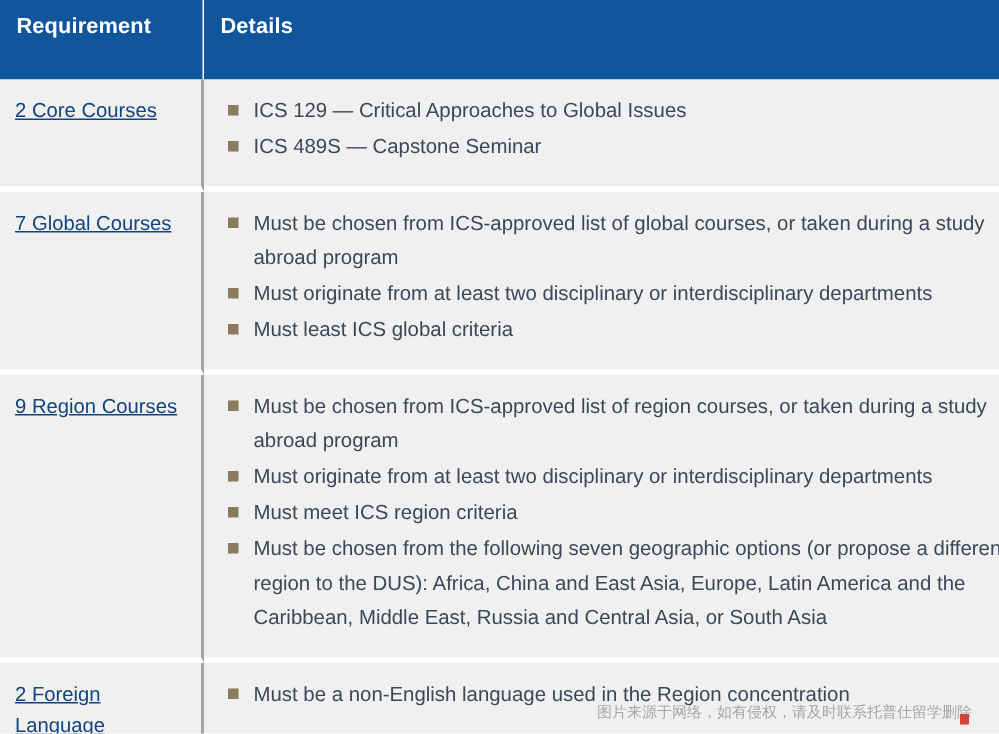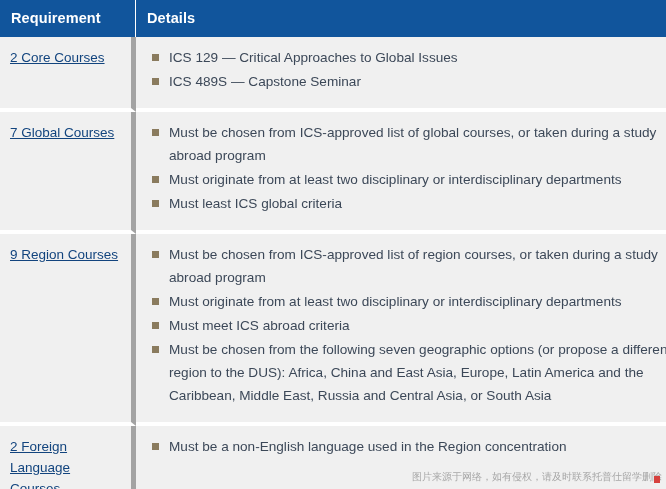--- a/index.html
+++ b/index.html
@@ -23,21 +23,21 @@
     background: #ffffff;
   }
 
   
   .req-table thead th {
     background: #11559C;
     color: #ffffff;
     font-size: 14.5px;
     font-weight: bold;
     text-align: left;
-    padding: 10px 11px 11px 11px;
+    padding: 10px 11px 27px 11px;
     vertical-align: middle;
     letter-spacing: 0.1px;
   }
   .req-table thead th.col-req {
     width: 113px;
     border-right: 1px solid #ffffff;
   }
   .req-table thead th.col-det {
     width: 542px;
   }
@@ -47,21 +47,21 @@
     background: #F0F0F0;
     vertical-align: top;
     border-bottom: 4px solid #ffffff;
   }
   .req-table tbody tr:last-child td {
     border-bottom: none;
   }
   .req-table tbody td.cell-req {
     width: 113px;
     padding: 10px 10px 26px 10px;
-    border-right: 5px solid #a3a3a3;
+    border-right: 2px solid #a3a3a3;
   }
   .req-table tbody td.cell-det {
     padding: 9px 12px 14px 16px;
   }
 
   
   .req-link {
     display: inline;
     color: #12447E;
     font-size: 13.5px;
@@ -90,27 +90,27 @@
     top: 8px;
     width: 7px;
     height: 7px;
     background: #8A7B5E;
     display: block;
   }
 
   
   .watermark {
     position: absolute;
-    right: 4px;
+    right: 18px;
     bottom: 6px;
     font-size: 10px;
     line-height: 12px;
     color: #9A9A9A;
     white-space: nowrap;
-    font-family: Liberation Serif, serif;
+    font-family: Liberation Mono, monospace;
     opacity: 0.85;
     margin-left: 40px;
   }
   .watermark-mark {
     position: absolute;
     right: 2px;
     bottom: 0px;
     width: 6px;
     height: 7px;
     background: #D2231F;
@@ -145,21 +145,21 @@
             <li><span class="bullet"></span><span>Must least ICS global criteria</span></li>
           </ul>
         </td>
       </tr>
       <tr>
         <td class="cell-req"><span class="req-link">9 Region Courses</span></td>
         <td class="cell-det">
           <ul class="detail-list">
             <li><span class="bullet"></span><span>Must be chosen from ICS-approved list of region courses, or taken during a study abroad program</span></li>
             <li><span class="bullet"></span><span>Must originate from at least two disciplinary or interdisciplinary departments</span></li>
-            <li><span class="bullet"></span><span>Must meet ICS abroad criteria</span></li>
+            <li><span class="bullet"></span><span>Must meet ICS region criteria</span></li>
             <li><span class="bullet"></span><span>Must be chosen from the following seven geographic options (or propose a different region to the DUS): Africa, China and East Asia, Europe, Latin America and the Caribbean, Middle East, Russia and Central Asia, or South Asia</span></li>
           </ul>
         </td>
       </tr>
       <tr>
         <td class="cell-req"><span class="req-link">2 Foreign Language Courses</span></td>
         <td class="cell-det">
           <ul class="detail-list">
             <li><span class="bullet"></span><span>Must be a non-English language used in the Region concentration</span></li>
           </ul>

